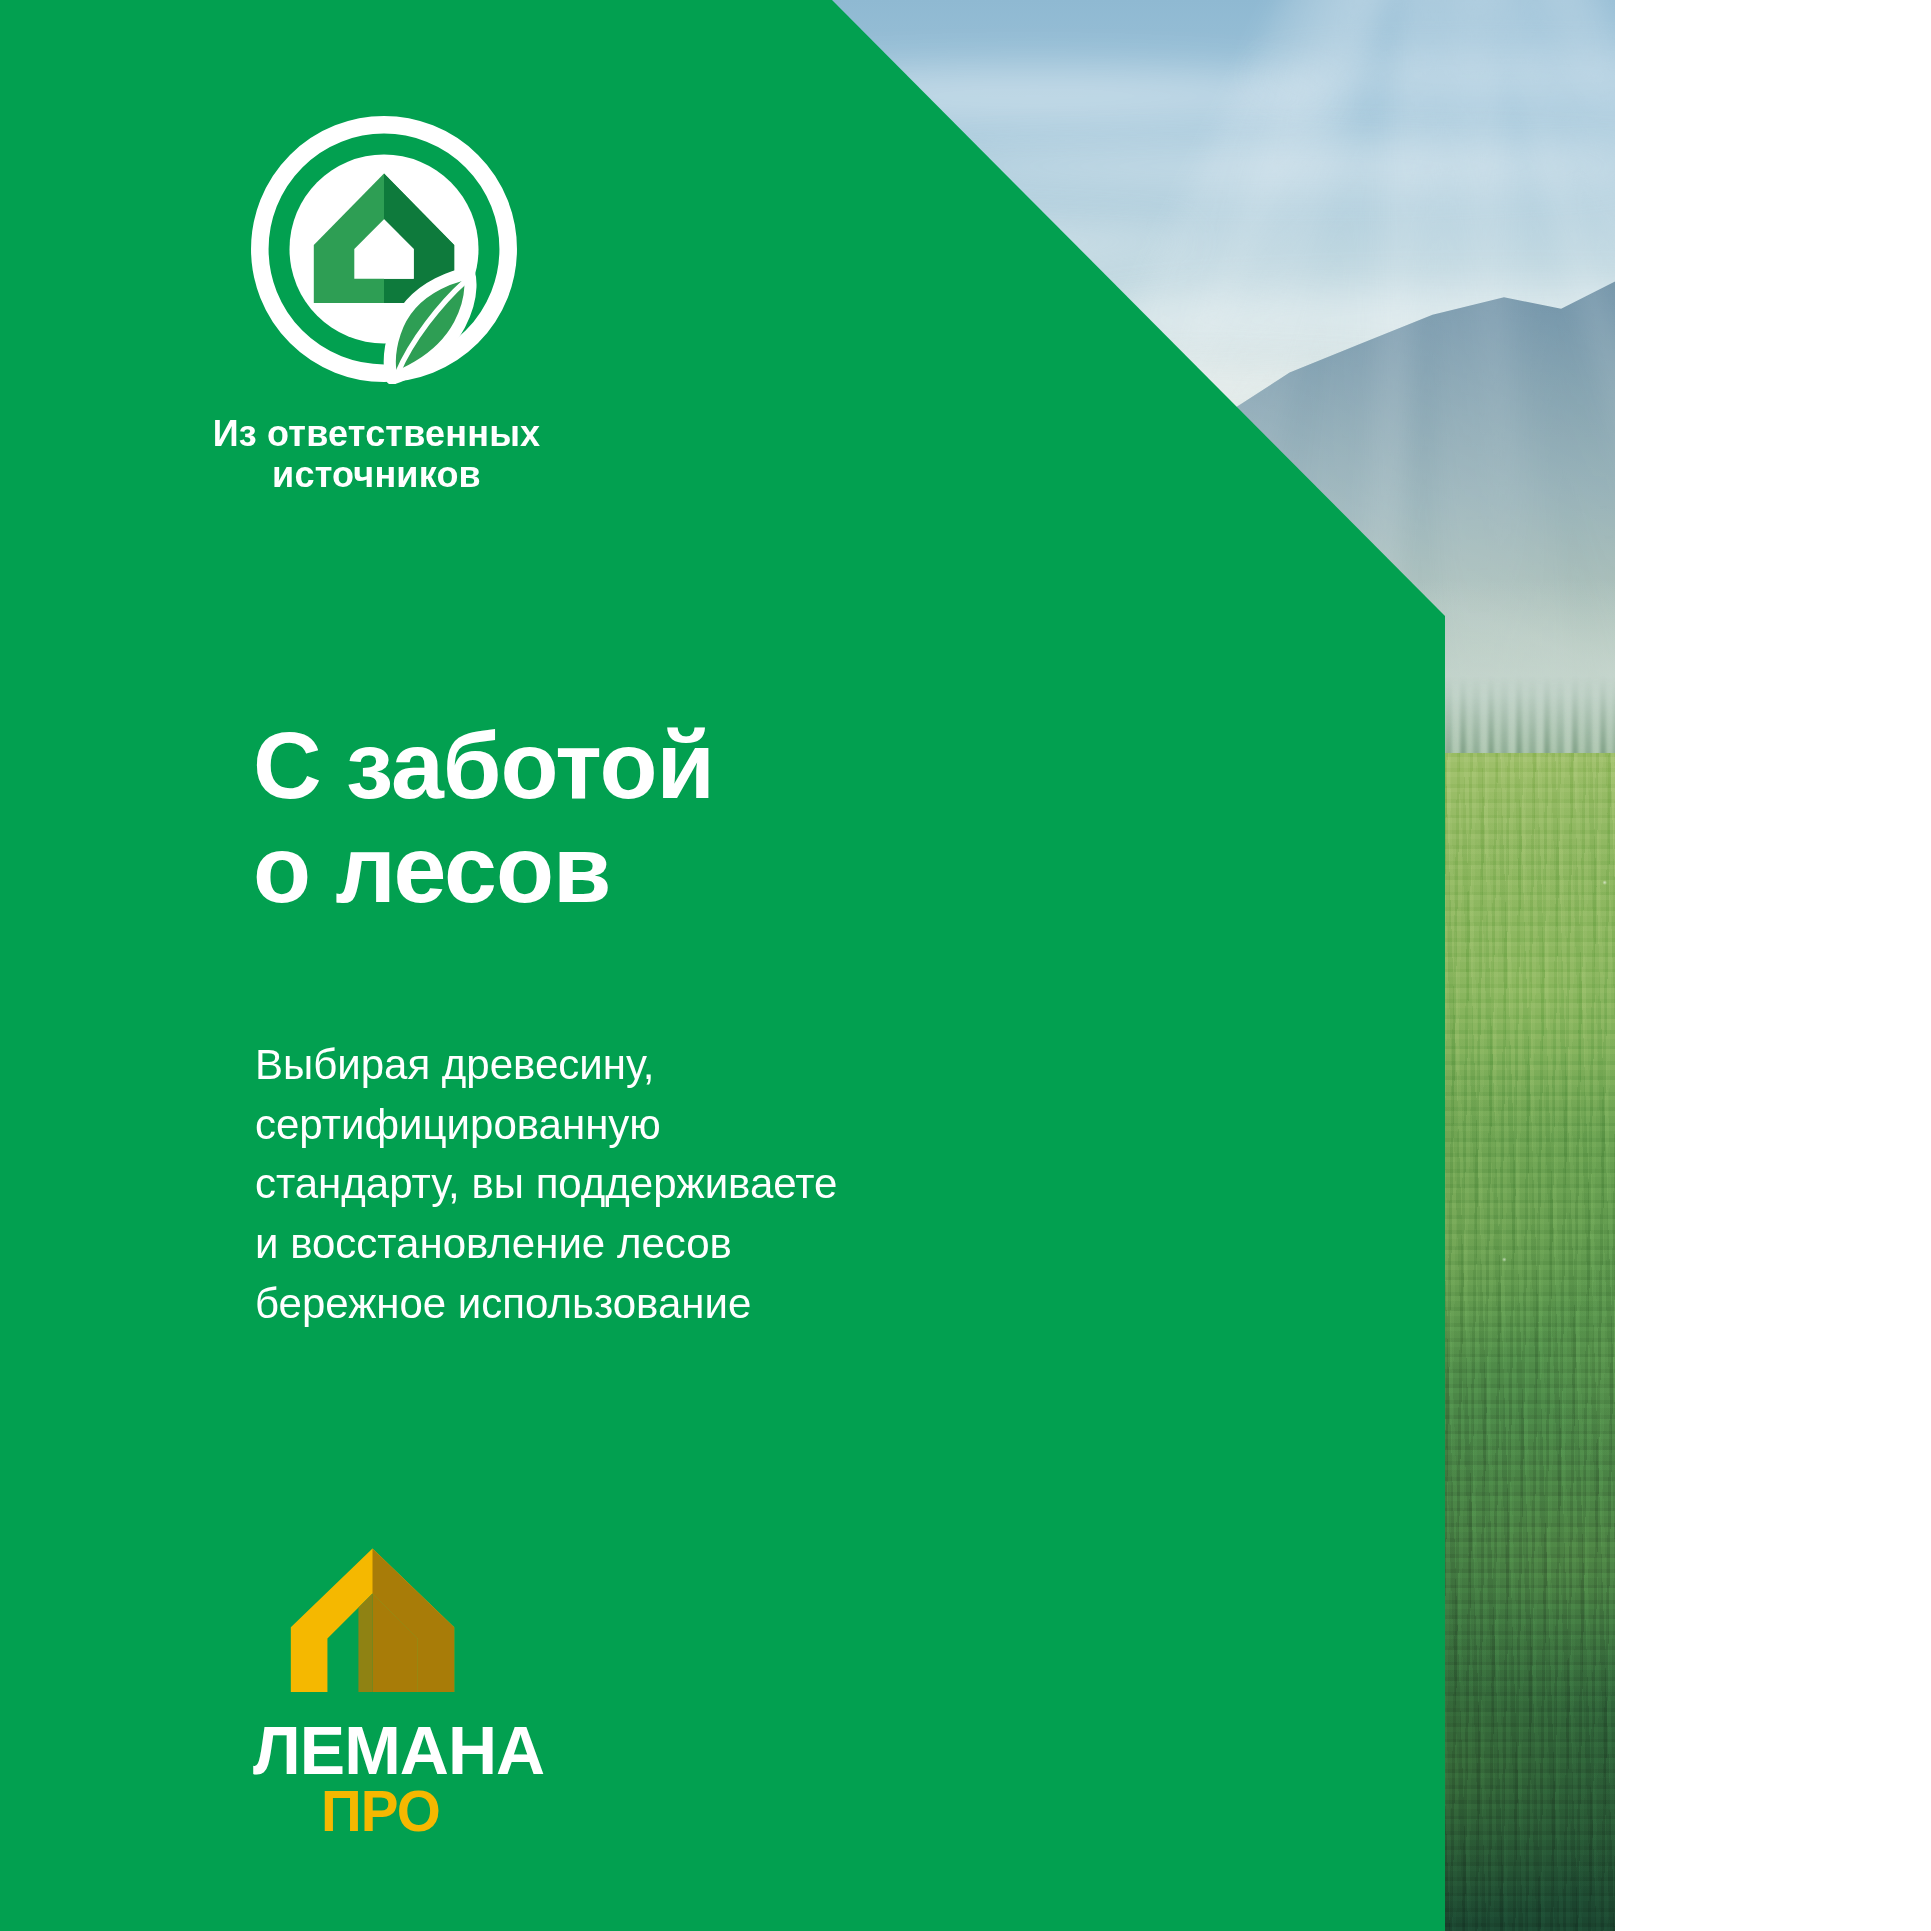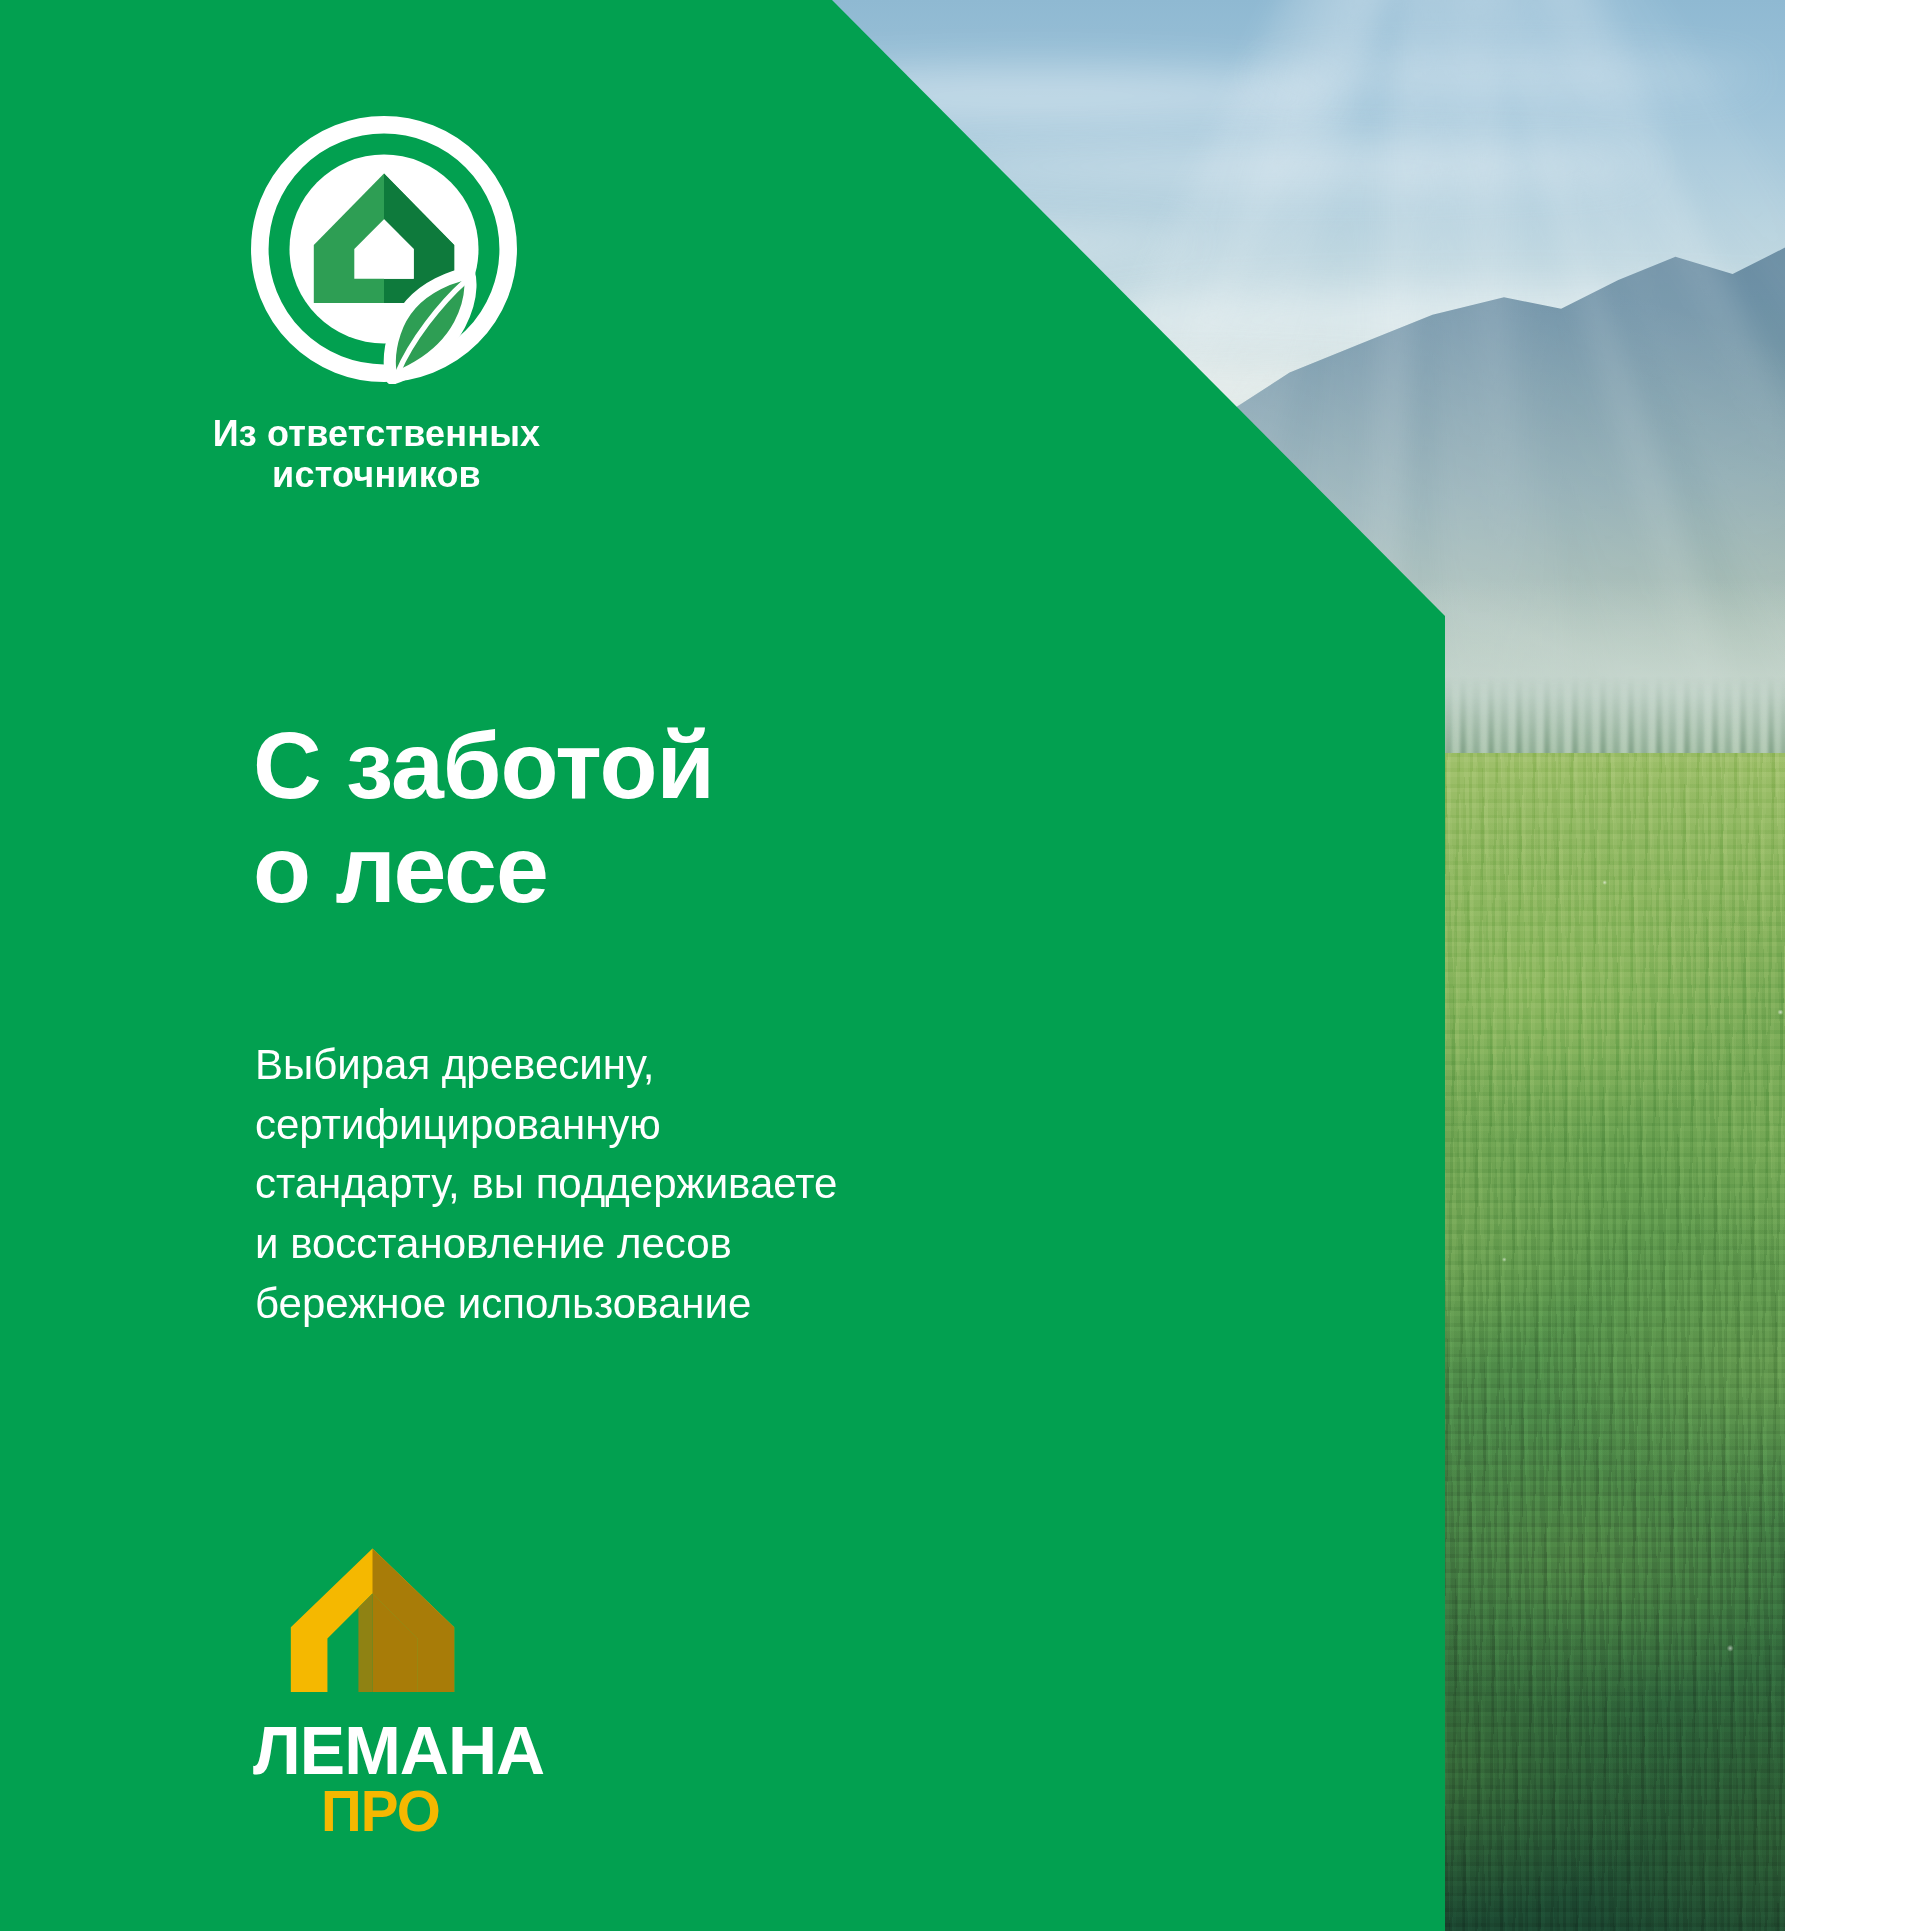--- a/index.html
+++ b/index.html
@@ -2,21 +2,21 @@
 <html><head>
 <meta charset="utf-8">
 <style>
   html, body {
     margin: 0;
     padding: 0;
     background: #ffffff;
   }
   #poster {
     position: relative;
-    width: 1785px;
+    width: 1615px;
     height: 1931px;
     overflow: hidden;
     font-family: "Liberation Sans", "DejaVu Sans", sans-serif;
     background: #737373;
   }
 
   
   .photo {
     position: absolute;
     inset: 0;
@@ -352,21 +352,21 @@
       </svg>
     </div>
 
     <div class="badge-caption">
       <span>Из ответственных</span>
       <span>источников</span>
     </div>
 
     <h1 class="headline">
       <span>С заботой</span>
-      <span>о лесе</span>
+      <span>о лесов</span>
     </h1>
 
     <div class="body-copy">
       <span>Выбирая древесину,</span>
       <span>сертифицированную</span>
       <span>стандарту, вы поддерживаете</span>
       <span>и восстановление лесов</span>
       <span>бережное использование</span>
     </div>
 

